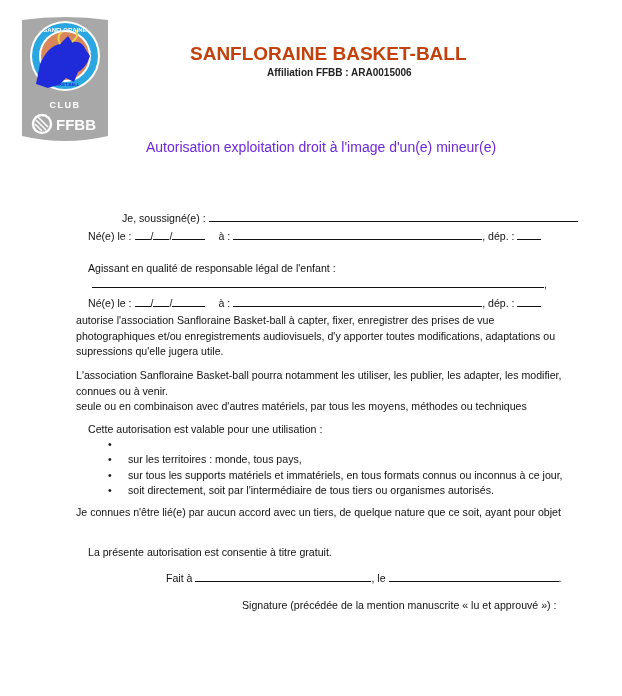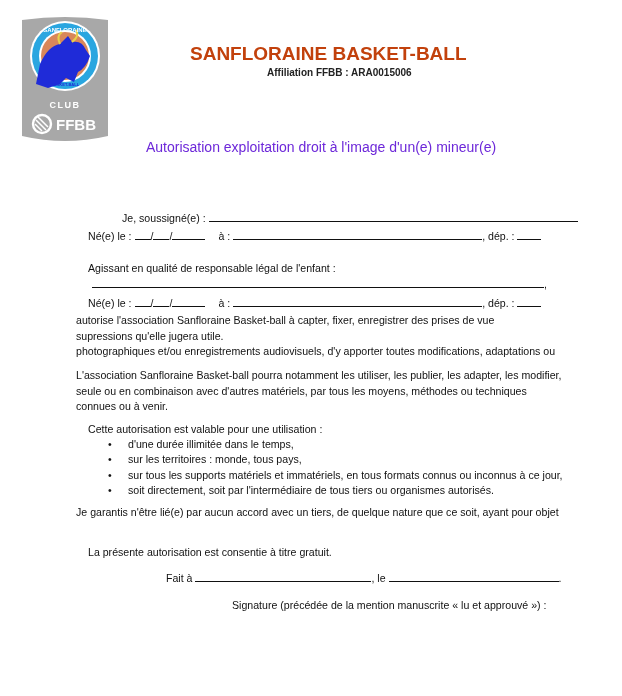--- a/index.html
+++ b/index.html
@@ -71,56 +71,55 @@
 <div class="abs" style="left:88px; top:297px;">
   <span>Né(e) le :</span>
   <span class="blank" style="width:16px;"></span><span>/</span><span class="blank" style="width:16px;"></span><span>/</span><span class="blank" style="width:33px;"></span>
   <span style="margin-left:10px;">à :</span>
   <span class="blank" style="width:249px;"></span><span>, dép. :</span>
   <span class="blank" style="width:24px;"></span>
 </div>
 
 <div class="para" style="top:313px;">
   <div>autorise l'association Sanfloraine Basket-ball à capter, fixer, enregistrer des prises de vue</div>
+  <div>photographiques et/ou enregistrements audiovisuels, d'y apporter toutes modifications, adaptations ou</div>
   <div>supressions qu'elle jugera utile.</div>
-  <div>photographiques et/ou enregistrements audiovisuels, d'y apporter toutes modifications, adaptations ou</div>
 </div>
 
 <div class="para" style="top:368px;">
   <div>L'association Sanfloraine Basket-ball pourra notamment les utiliser, les publier, les adapter, les modifier,</div>
+  <div>connues ou à venir.</div>
   <div>seule ou en combinaison avec d'autres matériels, par tous les moyens, méthodes ou techniques</div>
-  <div>connues ou à venir.</div>
 </div>
 
 <div class="abs" style="left:88px; top:423px;">Cette autorisation est valable pour une utilisation :</div>
 <div class="bullets" style="top:437px;">
   <div class="bl-row">
       <span class="dot">•</span>
-      <span>d'une durée illimitée dans le temps,</span>
     </div>
   <div class="bl-row">
       <span class="dot">•</span>
       <span>sur les territoires : monde, tous pays,</span>
     </div>
   <div class="bl-row">
       <span class="dot">•</span>
       <span>sur tous les supports matériels et immatériels, en tous formats connus ou inconnus à ce jour,</span>
     </div>
   <div class="bl-row">
       <span class="dot">•</span>
       <span>soit directement, soit par l'intermédiaire de tous tiers ou organismes autorisés.</span>
     </div>
 </div>
 
 <div class="para" style="top:505px;">
-  <div>Je garantis n'être lié(e) par aucun accord avec un tiers, de quelque nature que ce soit, ayant pour objet</div>
+  <div>Je connues n'être lié(e) par aucun accord avec un tiers, de quelque nature que ce soit, ayant pour objet</div>
 </div>
 
 <div class="abs" style="left:88px; top:546px;">La présente autorisation est consentie à titre gratuit.</div>
 
 <div class="abs" style="left:166px; top:572px;">
   <span>Fait à</span>
   <span class="blank" style="width:176px;"></span><span>, le</span>
   <span class="blank" style="width:170px;"></span><span>.</span>
 </div>
 
-<div class="abs" style="left:232px; top:599px;text-align:center;">Signature (précédée de la mention manuscrite «  lu et approuvé ») :</div>
+<div class="abs" style="left:242px; top:599px;text-align:center;">Signature (précédée de la mention manuscrite «  lu et approuvé ») :</div>
 <div class="abs" style="left:242px; top:618px; width:330px; height:60px;"></div>
 
 </body></html>

